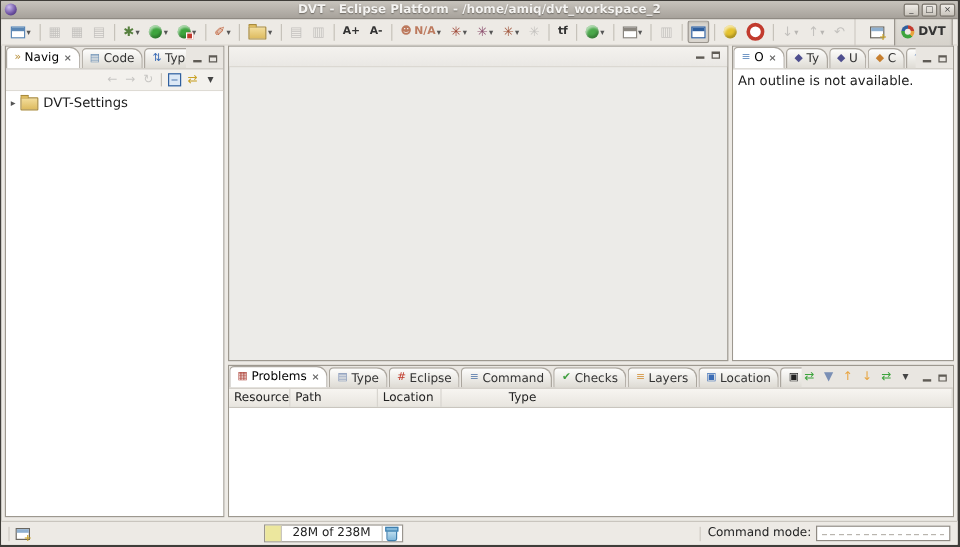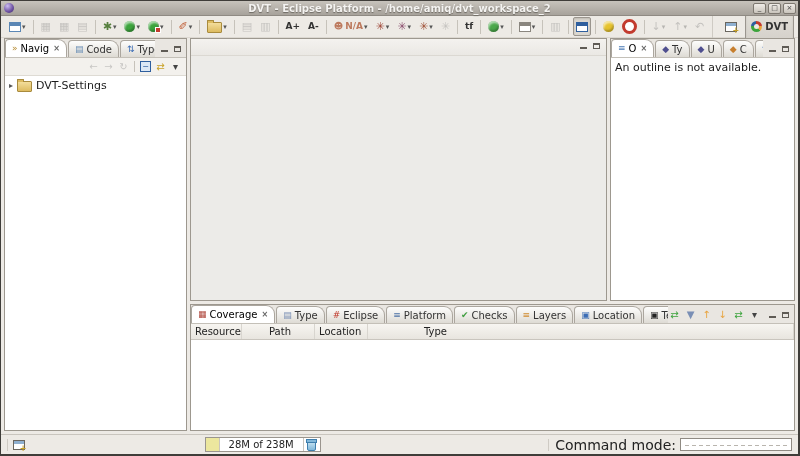--- a/index.html
+++ b/index.html
@@ -109,21 +109,21 @@
   .tbody{flex:1;background:#fff;}
   
   .statusbar{height:19px;flex:0 0 19px;display:flex;align-items:center;gap:6px;background:#edeae5;
              border-top:1px solid #c9c5be;padding:0 6px;font-size:10px;}
   .ssep{width:1px;height:12px;background:#cfcbc4;}
   .heap{display:flex;align-items:stretch;height:15px;border:1px solid #9a958e;background:#fff;box-sizing:border-box;}
   .heapfill{width:13px;background:#ece79e;border-right:1px solid #c9c5be;}
   .heaptext{display:flex;align-items:center;padding:0 9px;font-size:10px;color:#222;}
   .heaptrash{display:flex;align-items:center;justify-content:center;width:16px;border-left:1px solid #c9c5be;}
   .cmdgrp{display:flex;align-items:center;gap:4px;}
-  .cmdlabel{font-size:14px;color:#222;}
+  .cmdlabel{font-size:10px;color:#222;}
   .cmdinput{width:112px;height:13px;border:1px solid #8f8a83;background:#fff;box-sizing:border-box;
             background-image:repeating-linear-gradient(90deg,#b9b5ae 0 4px,transparent 4px 7px);
             background-size:calc(100% - 8px) 1px;background-position:4px 55%;background-repeat:no-repeat;
             font-size:9px;padding:0 3px;}
   .sb-left{display:flex;align-items:center;}
   .spacer1{flex:1.05;}
   .spacer2{flex:1.35;}
 </style>
 </head>
 <body>
@@ -385,34 +385,34 @@
             <div class="outmsg">An outline is not available.</div>
           </div>
         </div>
       </div>
 
       <div class="panel bottompanel">
         <div class="phead">
           <div class="tabs" id="bottom-tabs">
               <div class="vtab active">
                 <span class="tabicon" style="color: rgb(176, 73, 63);">▦</span>
-                <span class="tlabel">Coverage</span>
+                <span class="tlabel">Problems</span>
                 <span class="tclose">×</span>
               </div>
               <div class="vtab">
                 <span class="tabicon" style="color: rgb(122, 143, 181);">▤</span>
                 <span class="tlabel">Type</span>
               </div>
               <div class="vtab">
                 <span class="tabicon" style="color: rgb(192, 57, 43);">#</span>
                 <span class="tlabel">Eclipse</span>
               </div>
               <div class="vtab">
                 <span class="tabicon" style="color: rgb(74, 111, 165);">≡</span>
-                <span class="tlabel">Platform</span>
+                <span class="tlabel">Command</span>
               </div>
               <div class="vtab">
                 <span class="tabicon" style="color: rgb(63, 158, 63);">✔</span>
                 <span class="tlabel">Checks</span>
               </div>
               <div class="vtab">
                 <span class="tabicon" style="color: rgb(207, 138, 45);">≡</span>
                 <span class="tlabel">Layers</span>
               </div>
               <div class="vtab">
@@ -450,21 +450,21 @@
               </span>
             <span class="mmbtn">
                 <span class="mm-max"></span>
               </span>
           </div>
         </div>
         <div class="thead" id="table-head">
             <div class="th" style="width: 51px;">
               <span>Resource</span>
             </div>
-            <div class="th" style="width: 73px; justify-content: center;">
+            <div class="th" style="width: 73px;">
               <span>Path</span>
             </div>
             <div class="th" style="width: 53px;">
               <span>Location</span>
             </div>
             <div class="th" style="width: 52px; margin-top: 33px;">
               <span>ID</span>
             </div>
             <div class="th" style="flex: 1 1 0%;">
               <span>Type</span>

